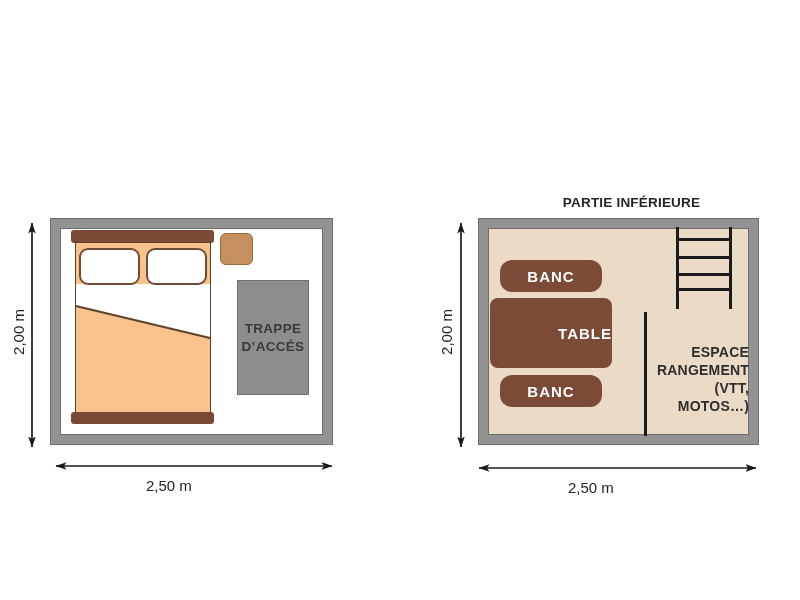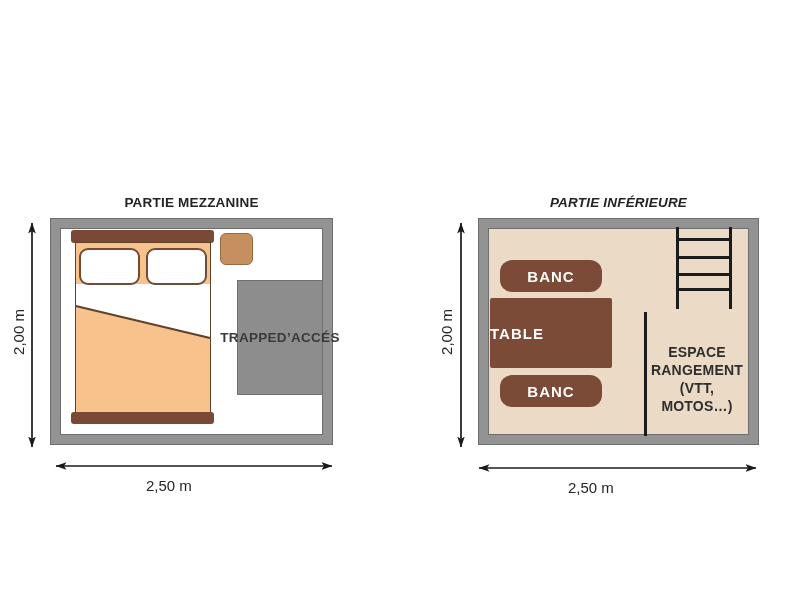--- a/index.html
+++ b/index.html
@@ -7,21 +7,21 @@
           font-family:"Liberation Sans",sans-serif;color:#222;}
   .abs{position:absolute;}
 
   
   #main-title{left:0;top:46px;width:800px;text-align:center;font-size:72px;font-weight:500;
               letter-spacing:-1.5px;color:#1d1d1b;}
 
   
   .plan-title{top:195px;text-align:center;font-size:13.5px;font-weight:700;letter-spacing:.2px;color:#242424;}
   #mezz-title{left:50px;width:283px;}
-  #inf-title{left:478px;width:281px;font-style:italic;}
+  #inf-title{left:491px;width:281px;}
 
   
   .wall{background:#939393;border:1px solid #6d6d6d;box-sizing:border-box;}
   .interior{position:absolute;left:9px;top:9px;right:9px;bottom:9px;border:1px solid #6d6d6d;box-sizing:border-box;}
   #mezz-wall{left:50px;top:218px;width:283px;height:227px;}
   #mezz-wall .interior{background:#ffffff;}
   #inf-wall{left:478px;top:218px;width:281px;height:227px;}
   #inf-wall .interior{background:#eadac6;}
 
   
@@ -35,41 +35,41 @@
   #sheet{position:absolute;left:0;top:0;width:134px;height:170px;background:#ffffff;
          clip-path:polygon(0 41px,134px 41px,134px 95px,0 63px);}
   #sheet-fold-line{position:absolute;left:0;top:62px;width:138px;height:2px;background:#5f422a;
                    transform:rotate(13.4deg);transform-origin:0 0;}
   #bed-size{position:absolute;left:0;bottom:4px;width:100%;text-align:center;font-size:15px;
             font-weight:500;color:#3d3d3d;}
 
   
   #stool{left:220px;top:233px;width:33px;height:32px;background:#c68f5f;border:1px solid #9b6b40;
          border-radius:6px;box-sizing:border-box;}
-  #hatch{left:237px;top:280px;width:86px;height:115px;background:#8d8d8d;border:1px solid #707070;
-         box-sizing:border-box;display:flex;flex-direction:row;align-items:center;justify-content:center;}
+  #hatch{left:237px;top:280px;width:72px;height:115px;background:#8d8d8d;border:1px solid #707070;
+         box-sizing:border-box;display:flex;flex-direction:column;align-items:center;justify-content:center;}
   #hatch div{font-size:13.5px;font-weight:600;color:#3a3a3a;letter-spacing:.3px;line-height:1.3;}
 
   
   .bench{background:#7c4b38;border-radius:12px;display:flex;align-items:center;justify-content:center;}
   .furn-label{color:#ffffff;font-weight:700;font-size:15px;letter-spacing:1px;}
   #bench-top{left:500px;top:260px;width:102px;height:32px;}
   #bench-bottom{left:500px;top:375px;width:102px;height:32px;}
-  #table{left:490px;top:298px;width:122px;height:70px;background:#7c4b38;border-radius:2px;
-         display:flex;align-items:center;justify-content:flex-start;}
+  #table{left:490px;top:298px;width:122px;height:70px;background:#7c4b38;border-radius:8px;
+         display:flex;align-items:center;justify-content:flex-end;}
 
   
   #partition{left:644px;top:312px;width:3px;height:124px;background:#1b1b1b;}
   .rail{background:#1b1b1b;width:3px;height:82px;top:227px;}
   #rail-left{left:676px;}
   #rail-right{left:729px;}
   .rung{background:#1b1b1b;left:676px;width:56px;height:3px;}
 
   
-  #storage{left:645px;top:344px;width:104px;text-align:center;color:#2e2e2e;font-weight:600;}
+  #storage{left:645px;top:344px;width:104px;text-align:right;color:#2e2e2e;font-weight:600;}
   .storage-big{font-size:14px;line-height:1.25;letter-spacing:.2px;}
   .storage-small{font-size:14px;line-height:1.3;letter-spacing:.2px;}
 
   
   .dim-label{font-size:15px;color:#242424;text-align:center;width:60px;height:16px;}
   #mezz-h-label{left:-12px;top:324px;transform:rotate(-90deg);}
   #inf-h-label{left:416px;top:324px;transform:rotate(-90deg);}
   .dim-label-h{font-size:15px;color:#242424;text-align:left;width:100px;}
   #mezz-w-label{left:146px;top:477px;}
   #inf-w-label{left:568px;top:479px;}
@@ -83,21 +83,20 @@
 
   <svg width="0" height="0" style="position:absolute">
     <defs>
       <marker id="arrh" markerUnits="userSpaceOnUse" markerWidth="12" markerHeight="10" refX="10.5" refY="4" orient="auto-start-reverse">
         <path d="M0,0.2 L11,4 L0,7.8 L2.6,4 Z" fill="#1a1a1a"></path>
       </marker>
     </defs>
   </svg>
 
 
-  <div class="abs plan-title" id="mezz-title">PARTIE MEZZANINE</div>
 
   <div class="abs wall" id="mezz-wall">
     <div class="interior"></div>
   </div>
 
   <div class="abs" id="headboard"></div>
   <div class="abs" id="bed-body">
     <div id="sheet"></div>
     <div id="sheet-fold-line"></div>
     <div class="pillow" id="pillow-left"></div>

